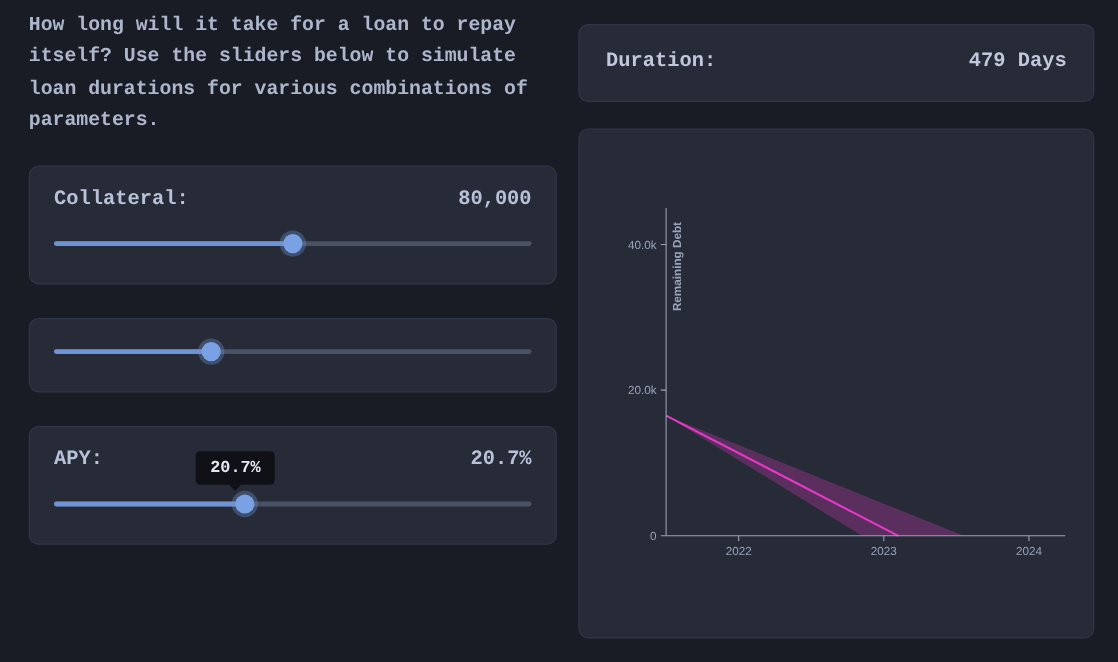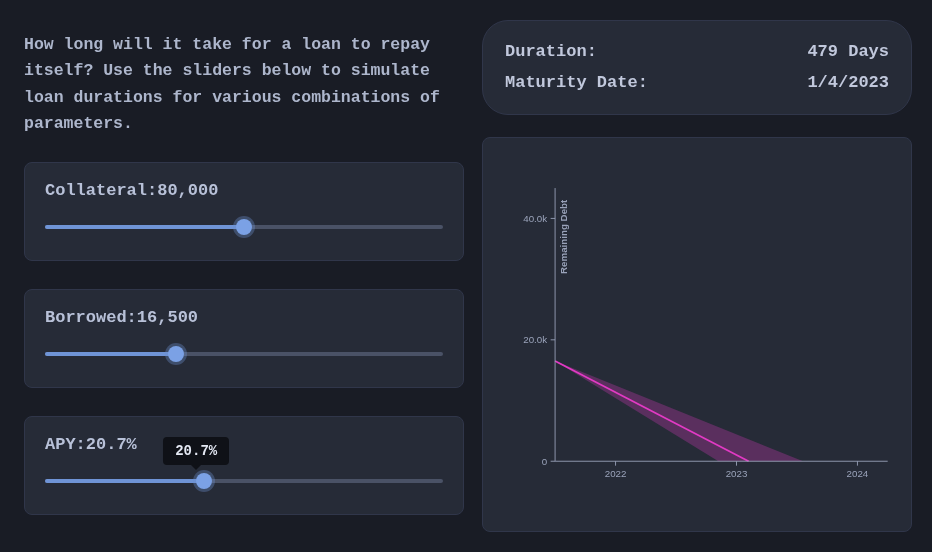--- a/index.html
+++ b/index.html
@@ -12,21 +12,21 @@
     height: 552px;
     overflow: hidden;
   }
   .app {
     display: flex;
     width: 932px;
     height: 552px;
   }
   .left {
     width: 525px;
-    padding: 32px 18px 20px 24px;
+    padding: 8px 18px 20px 24px;
     box-sizing: border-box;
   }
   .right {
     width: 492px;
     padding: 20px 20px 20px 0;
     box-sizing: border-box;
     display: flex;
     flex-direction: column;
     gap: 22px;
   }
@@ -42,20 +42,21 @@
     border: 1px solid #30364a;
     border-radius: 8px;
   }
   .slider-card {
     padding: 18px 20px 24px 20px;
     margin-bottom: 28px;
     position: relative;
   }
   .slider-head {
     display: flex;
+    justify-content: space-between;
     font-size: 17px;
     font-weight: bold;
     color: #b8c1d8;
     margin-bottom: 18px;
   }
   .slider-track-wrap {
     position: relative;
     height: 18px;
   }
   .slider-track-bg {
@@ -101,21 +102,20 @@
     position: absolute;
     bottom: -5px;
     left: 50%;
     transform: translateX(-50%);
     border-left: 5px solid transparent;
     border-right: 5px solid transparent;
     border-top: 5px solid #0f1117;
   }
   .info-panel {
     padding: 16px 22px;
-    border-radius: 26px;
   }
   .info-row {
     display: flex;
     justify-content: space-between;
     font-size: 17px;
     font-weight: bold;
     color: #c1c8dc;
     line-height: 1.8;
   }
   .chart-panel {
@@ -170,24 +170,20 @@
         <span>80,000</span>
       </div>
       <div class="slider-track-wrap">
         <div class="slider-track-bg"></div>
         <div class="slider-track-fill" id="fill-collateral" style="width: 50%;"></div>
         <div class="slider-thumb" id="thumb-collateral" style="left: 50%;"></div>
       </div>
     </div>
 
     <div class="card slider-card">
-      <div class="slider-head">
-        <span>Borrowed:</span>
-        <span>16,500</span>
-      </div>
       <div class="slider-track-wrap">
         <div class="slider-track-bg"></div>
         <div class="slider-track-fill" id="fill-borrowed" style="width: 33%;"></div>
         <div class="slider-thumb" id="thumb-borrowed" style="left: 33%;"></div>
       </div>
     </div>
 
     <div class="card slider-card">
       <div class="slider-head">
         <span>APY:</span>
@@ -201,24 +197,20 @@
         </div>
       </div>
     </div>
   </div>
 
   <div class="right">
     <div class="card info-panel">
       <div class="info-row">
         <span>Duration:</span>
         <span>479 Days</span>
-      </div>
-      <div class="info-row">
-        <span>Maturity Date:</span>
-        <span>1/4/2023</span>
       </div>
     </div>
 
     <div class="card chart-panel">
       <svg class="chart-svg" id="chart" viewBox="0 0 460 370">
           <polygon class="debt-cone" points="70,215.06666666666666 254.09090909089667,328 349.54545454544837,328"></polygon>
           <line class="debt-line" x1="70" y1="215.06666666666666" x2="288.18181818180574" y2="328"></line>
           <line class="axis-line" x1="70" y1="328" x2="445" y2="328"></line>
           <line class="axis-line" x1="70" y1="20" x2="70" y2="328"></line>
           <line class="tick-line" x1="65" y1="328" x2="70" y2="328"></line>

